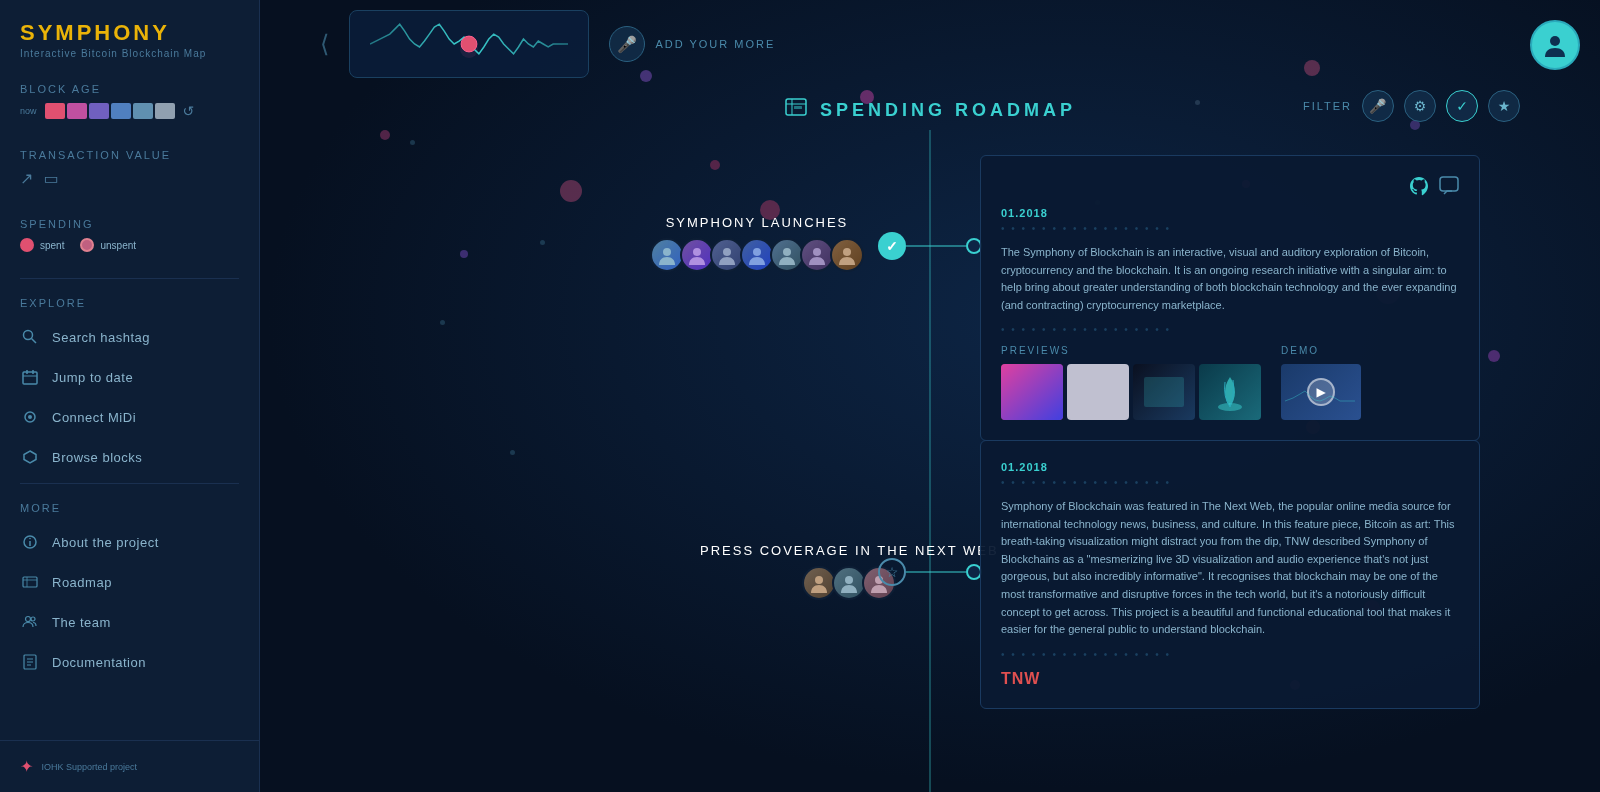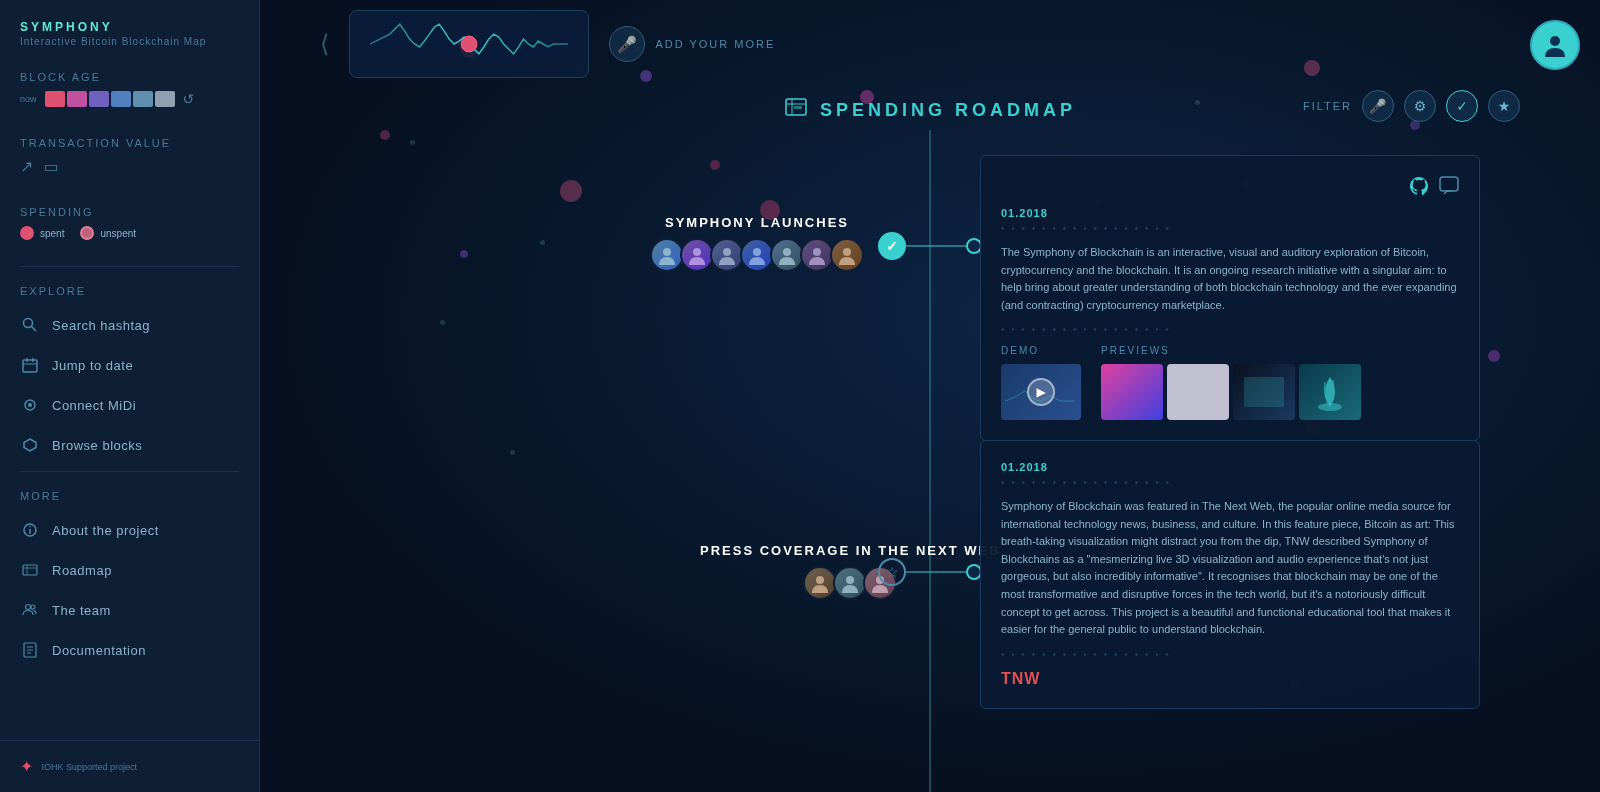--- a/index.html
+++ b/index.html
@@ -25,24 +25,24 @@
       padding: 0;
       position: relative;
       z-index: 10;
     }
 
     .sidebar-header {
       padding: 20px 20px 10px 20px;
     }
 
     .sidebar-logo {
-      font-size: 12px;
+      font-size: 22px;
       font-weight: bold;
       letter-spacing: 3px;
-      color: #5eead4;
+      color: #eab308;
     }
 
     .sidebar-subtitle {
       font-size: 10px;
       color: #4a7a9b;
       margin-top: 2px;
       letter-spacing: 1px;
     }
 
     .sidebar-section {
@@ -373,21 +373,21 @@
       border: 2px solid #4a8aaa;
       display: flex;
       align-items: center;
       justify-content: center;
       color: #4a8aaa;
       font-size: 14px;
     }
 
     .event-title {
       font-size: 13px;
-      font-weight: bold;
+      font-weight: normal;
       letter-spacing: 2px;
       color: #ffffff;
       margin-bottom: 8px;
     }
 
     .avatar-group {
       display: flex;
       gap: -4px;
     }
 
@@ -831,29 +831,20 @@
         </svg>
       </span>
     </div>
 
     <div class="card-date">01.2018</div>
     <div class="card-dots">• • • • • • • • • • • • • • • • •</div>
     <div class="card-text">The Symphony of Blockchain is an interactive, visual and auditory exploration of Bitcoin, cryptocurrency and the blockchain. It is an ongoing research initiative with a singular aim: to help bring about greater understanding of both blockchain technology and the ever expanding (and contracting) cryptocurrency marketplace.</div>
     <div class="card-dots">• • • • • • • • • • • • • • • • •</div>
 
     <div style="display:flex; gap:20px; margin-top:10px;">
-      <div>
-        <div class="card-section-title">DEMO</div>
-        <div class="media-thumb thumb-blue">
-          <div class="play-btn">▶</div>
-          <svg style="position:absolute;bottom:4px;left:4px;opacity:0.4;" width="70" height="30" viewBox="0 0 70 30">
-            <polyline points="0,15 8,12 15,8 20,5 25,10 30,14 35,15 40,13 45,10 50,12 55,15 62,15 70,15" fill="none" stroke="#3ad0d0" stroke-width="1"></polyline>
-          </svg>
-        </div>
-      </div>
       <div>
         <div class="card-section-title">PREVIEWS</div>
         <div style="display:flex; gap:4px;">
           <div class="media-thumb-sm thumb-pink" style="width:62px;height:56px;">
             <svg width="62" height="56" viewBox="0 0 62 56">
                 <rect width="62" height="56" fill="url(#pg)"></rect>
                 <defs>
                   <linearGradient id="pg" x1="0" y1="0" x2="1" y2="1">
                     <stop offset="0%" stop-color="#e040a0"></stop>
                     <stop offset="100%" stop-color="#4040e0"></stop>
@@ -868,20 +859,29 @@
           <div class="media-thumb-sm thumb-teal" style="width:62px;height:56px;display:flex;align-items:center;justify-content:center;">
             <svg width="30" height="40" viewBox="0 0 30 40">
                 <ellipse cx="15" cy="35" rx="12" ry="4" fill="#3ad0d0" opacity="0.5"></ellipse>
                 <path d="M15 35 Q5 20 15 5 Q25 20 15 35" fill="#3ad0d0" opacity="0.7"></path>
                 <path d="M15 35 Q8 25 10 10" stroke="#2aaabb" stroke-width="1" fill="none"></path>
                 <path d="M15 35 Q20 22 18 8" stroke="#2aaabb" stroke-width="1" fill="none"></path>
               </svg>
           </div>
         </div>
       </div>
+      <div>
+        <div class="card-section-title">DEMO</div>
+        <div class="media-thumb thumb-blue">
+          <div class="play-btn">▶</div>
+          <svg style="position:absolute;bottom:4px;left:4px;opacity:0.4;" width="70" height="30" viewBox="0 0 70 30">
+            <polyline points="0,15 8,12 15,8 20,5 25,10 30,14 35,15 40,13 45,10 50,12 55,15 62,15 70,15" fill="none" stroke="#3ad0d0" stroke-width="1"></polyline>
+          </svg>
+        </div>
+      </div>
     </div>
   </div>
 
   <div style="position:absolute; top:543px; left:calc(50% - 230px); display:flex; align-items:center; flex-direction:column; z-index:6;">
     <div class="event-title">PRESS COVERAGE IN THE NEXT WEB</div>
     <div class="avatar-group">
       <div class="avatar-sm" style="background:linear-gradient(135deg,#706050,#504030);">
         <svg width="20" height="20" viewBox="0 0 20 20">
             <circle cx="10" cy="7" r="4" fill="#c0a080"></circle>
             <path d="M2 20 C2 15 5 12 10 12 C15 12 18 15 18 20" fill="#c0a080"></path>

